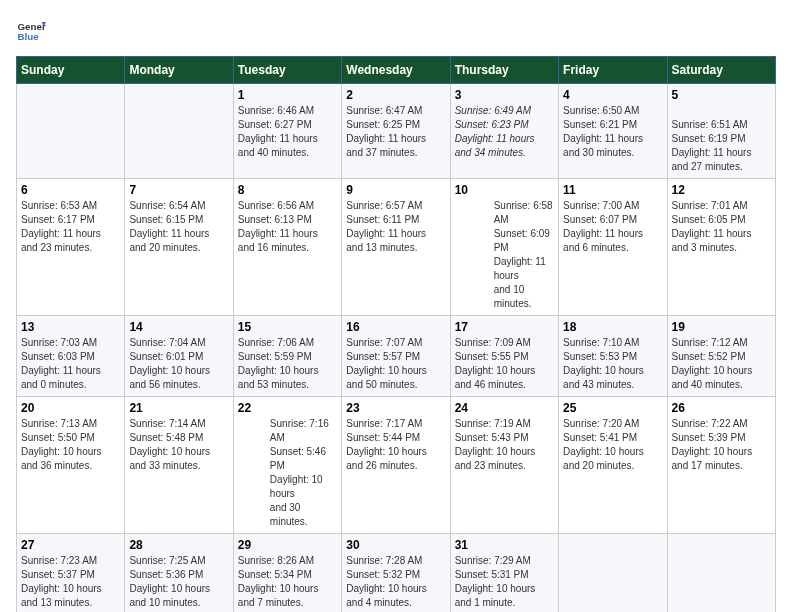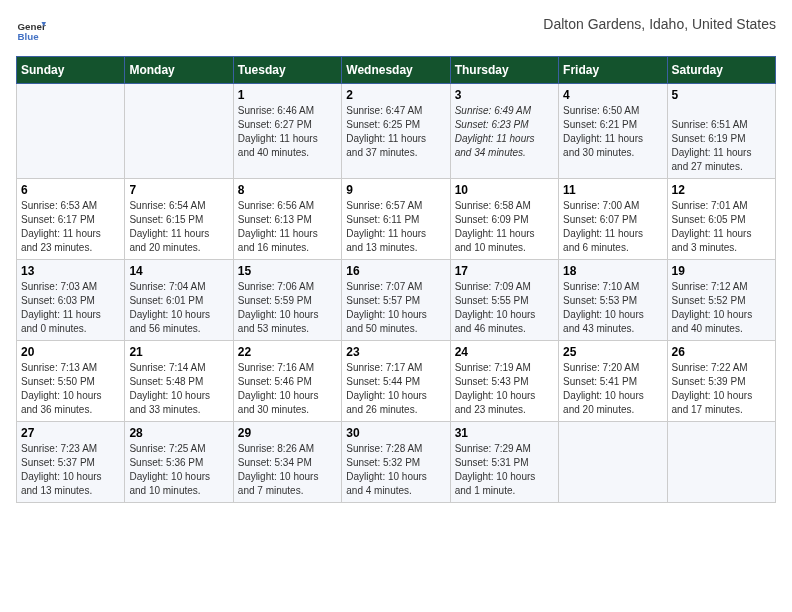--- a/index.html
+++ b/index.html
@@ -86,21 +86,20 @@
 <div class="header-section">
   <div class="logo">
     <svg class="logo-icon" viewBox="0 0 40 40" xmlns="http://www.w3.org/2000/svg">
       <text x="2" y="18" font-size="13" font-weight="bold" fill="#333" font-family="Arial">General</text>
       <text x="2" y="32" font-size="13" font-weight="bold" fill="#4472C4" font-family="Arial">Blue</text>
       <polygon points="34,8 40,8 37,14" fill="#4472C4"></polygon>
     </svg>
 
   </div>
   <div class="title-block">
-    <div class="calendar-subtitle">Dalton Gardens, Idaho, United States</div>
   </div>
 </div>
 
 <table>
   <thead>
     <tr>
     <th>Sunday</th>
         <th>Monday</th>
         <th>Tuesday</th>
         <th>Wednesday</th>
@@ -173,21 +172,21 @@
         </td>
         <td>
           <span class="day-number">9</span>
           <div class="day-detail" style="white-space: pre-line;">Sunrise: 6:57 AM
 Sunset: 6:11 PM
 Daylight: 11 hours
 and 13 minutes.</div>
         </td>
         <td>
           <span class="day-number">10</span>
-          <div class="day-detail" style="white-space: pre-line;">Sunrise: 6:58 AM
+          <div class="day-detail" style="white-space: pre-line; margin-left: 39px;">Sunrise: 6:58 AM
 Sunset: 6:09 PM
 Daylight: 11 hours
 and 10 minutes.</div>
         </td>
         <td>
           <span class="day-number">11</span>
           <div class="day-detail" style="white-space: pre-line;">Sunrise: 7:00 AM
 Sunset: 6:07 PM
 Daylight: 11 hours
 and 6 minutes.</div>
@@ -261,21 +260,21 @@
         </td>
         <td>
           <span class="day-number">21</span>
           <div class="day-detail" style="white-space: pre-line;">Sunrise: 7:14 AM
 Sunset: 5:48 PM
 Daylight: 10 hours
 and 33 minutes.</div>
         </td>
         <td>
           <span class="day-number">22</span>
-          <div class="day-detail" style="white-space: pre-line;">Sunrise: 7:16 AM
+          <div class="day-detail" style="white-space: pre-line; margin-left: 32px;">Sunrise: 7:16 AM
 Sunset: 5:46 PM
 Daylight: 10 hours
 and 30 minutes.</div>
         </td>
         <td>
           <span class="day-number">23</span>
           <div class="day-detail" style="white-space: pre-line;">Sunrise: 7:17 AM
 Sunset: 5:44 PM
 Daylight: 10 hours
 and 26 minutes.</div>

